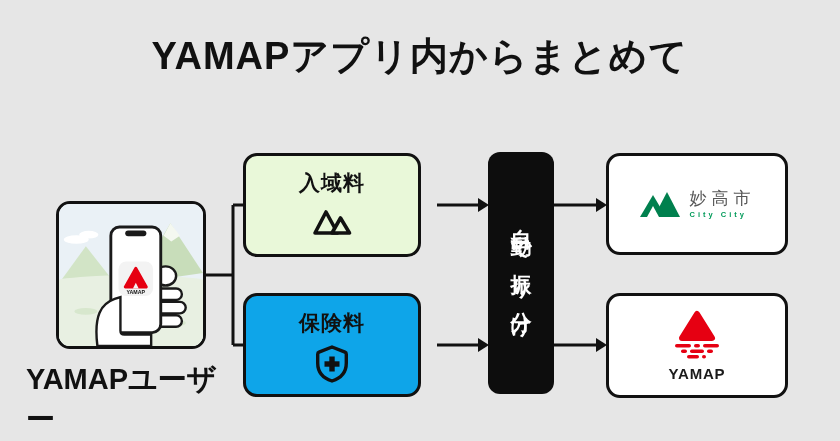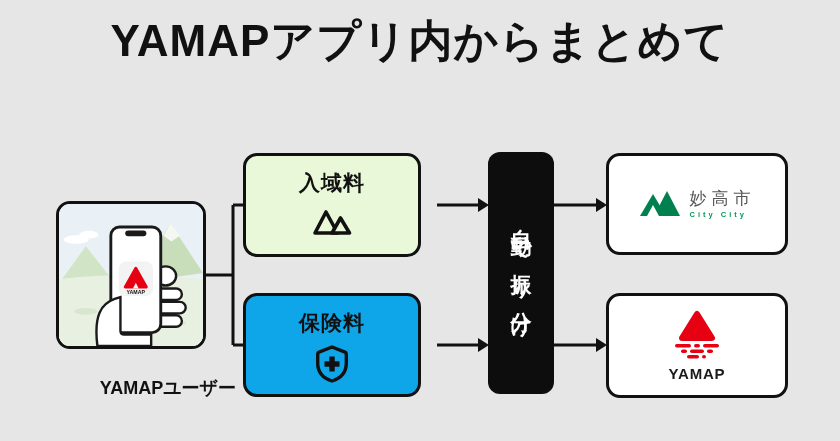--- a/index.html
+++ b/index.html
@@ -3,48 +3,48 @@
 <meta charset="utf-8">
 <style>
   html,body{margin:0;padding:0;background:#e6e6e6;}
   .canvas{
     position:relative;width:840px;height:441px;overflow:hidden;
     background:#e6e6e6;
     font-family:"Liberation Sans","DejaVu Sans",sans-serif;
     color:#111;
   }
   .title{
-    position:absolute;left:0;top:15px;width:840px;text-align:center;
-    font-size:44px;font-weight:800;line-height:1.17;color:#111;letter-spacing:1px;
+    position:absolute;left:0;top:34px;width:840px;text-align:center;
+    font-size:38px;font-weight:800;line-height:1.17;color:#111;letter-spacing:1px;
   }
   .connector-layer{position:absolute;left:0;top:0;width:840px;height:441px;pointer-events:none;}
   .node{position:absolute;box-sizing:border-box;border:3px solid #111;border-radius:14px;}
   .phone-box{left:56px;top:201px;width:150px;height:148px;background:#eaf1f6;overflow:hidden;}
   .phone-box svg{display:block;width:100%;height:100%;}
   .user-caption{
-    position:absolute;left:26px;top:376px;width:210px;text-align:right;
-    font-size:18px;font-weight:800;color:#111;
+    position:absolute;left:26px;top:360px;width:210px;text-align:left;
+    font-size:29px;font-weight:800;color:#111;
   }
   .fee-box{left:243px;width:178px;height:104px;display:flex;flex-direction:column;align-items:center;}
   .fee-entry{top:153px;background:#e9f8d9;}
   .fee-insurance{top:293px;background:#0ea5e9;}
   .fee-label{margin-top:13px;font-size:21px;font-weight:800;color:#111;letter-spacing:1px;}
   .fee-icon{margin-top:7px;}
   .router-box{
     left:488px;top:152px;width:66px;height:242px;background:#0d0d0d;border:none;border-radius:12px;
     display:flex;align-items:center;justify-content:center;
   }
   .router-label{
     writing-mode:vertical-rl;text-orientation:upright;
     color:#fff;font-size:21px;font-weight:800;letter-spacing:7px;
   }
   .dest-box{left:606px;width:182px;background:#fff;display:flex;align-items:center;justify-content:center;}
   .dest-myoko{top:153px;height:102px;}
   .dest-naturance{top:293px;height:105px;flex-direction:column;}
-  .myoko-row{display:flex;gap:9px;}
+  .myoko-row{display:flex;align-items:center;gap:9px;}
   .myoko-texts{display:flex;flex-direction:column;}
   .myoko-name{font-size:17px;color:#565656;letter-spacing:5px;font-weight:500;line-height:1;}
   .myoko-sub{font-size:7.5px;color:#009a59;letter-spacing:3px;font-weight:700;margin-top:4px;line-height:1;}
   .naturance-name{font-size:15px;font-weight:800;color:#1b1b1b;letter-spacing:0.8px;line-height:1.25;text-align:center;}
   .mt2{margin-top:3px;}
 </style>
 </head>
 <body>
 
 <div class="canvas">

